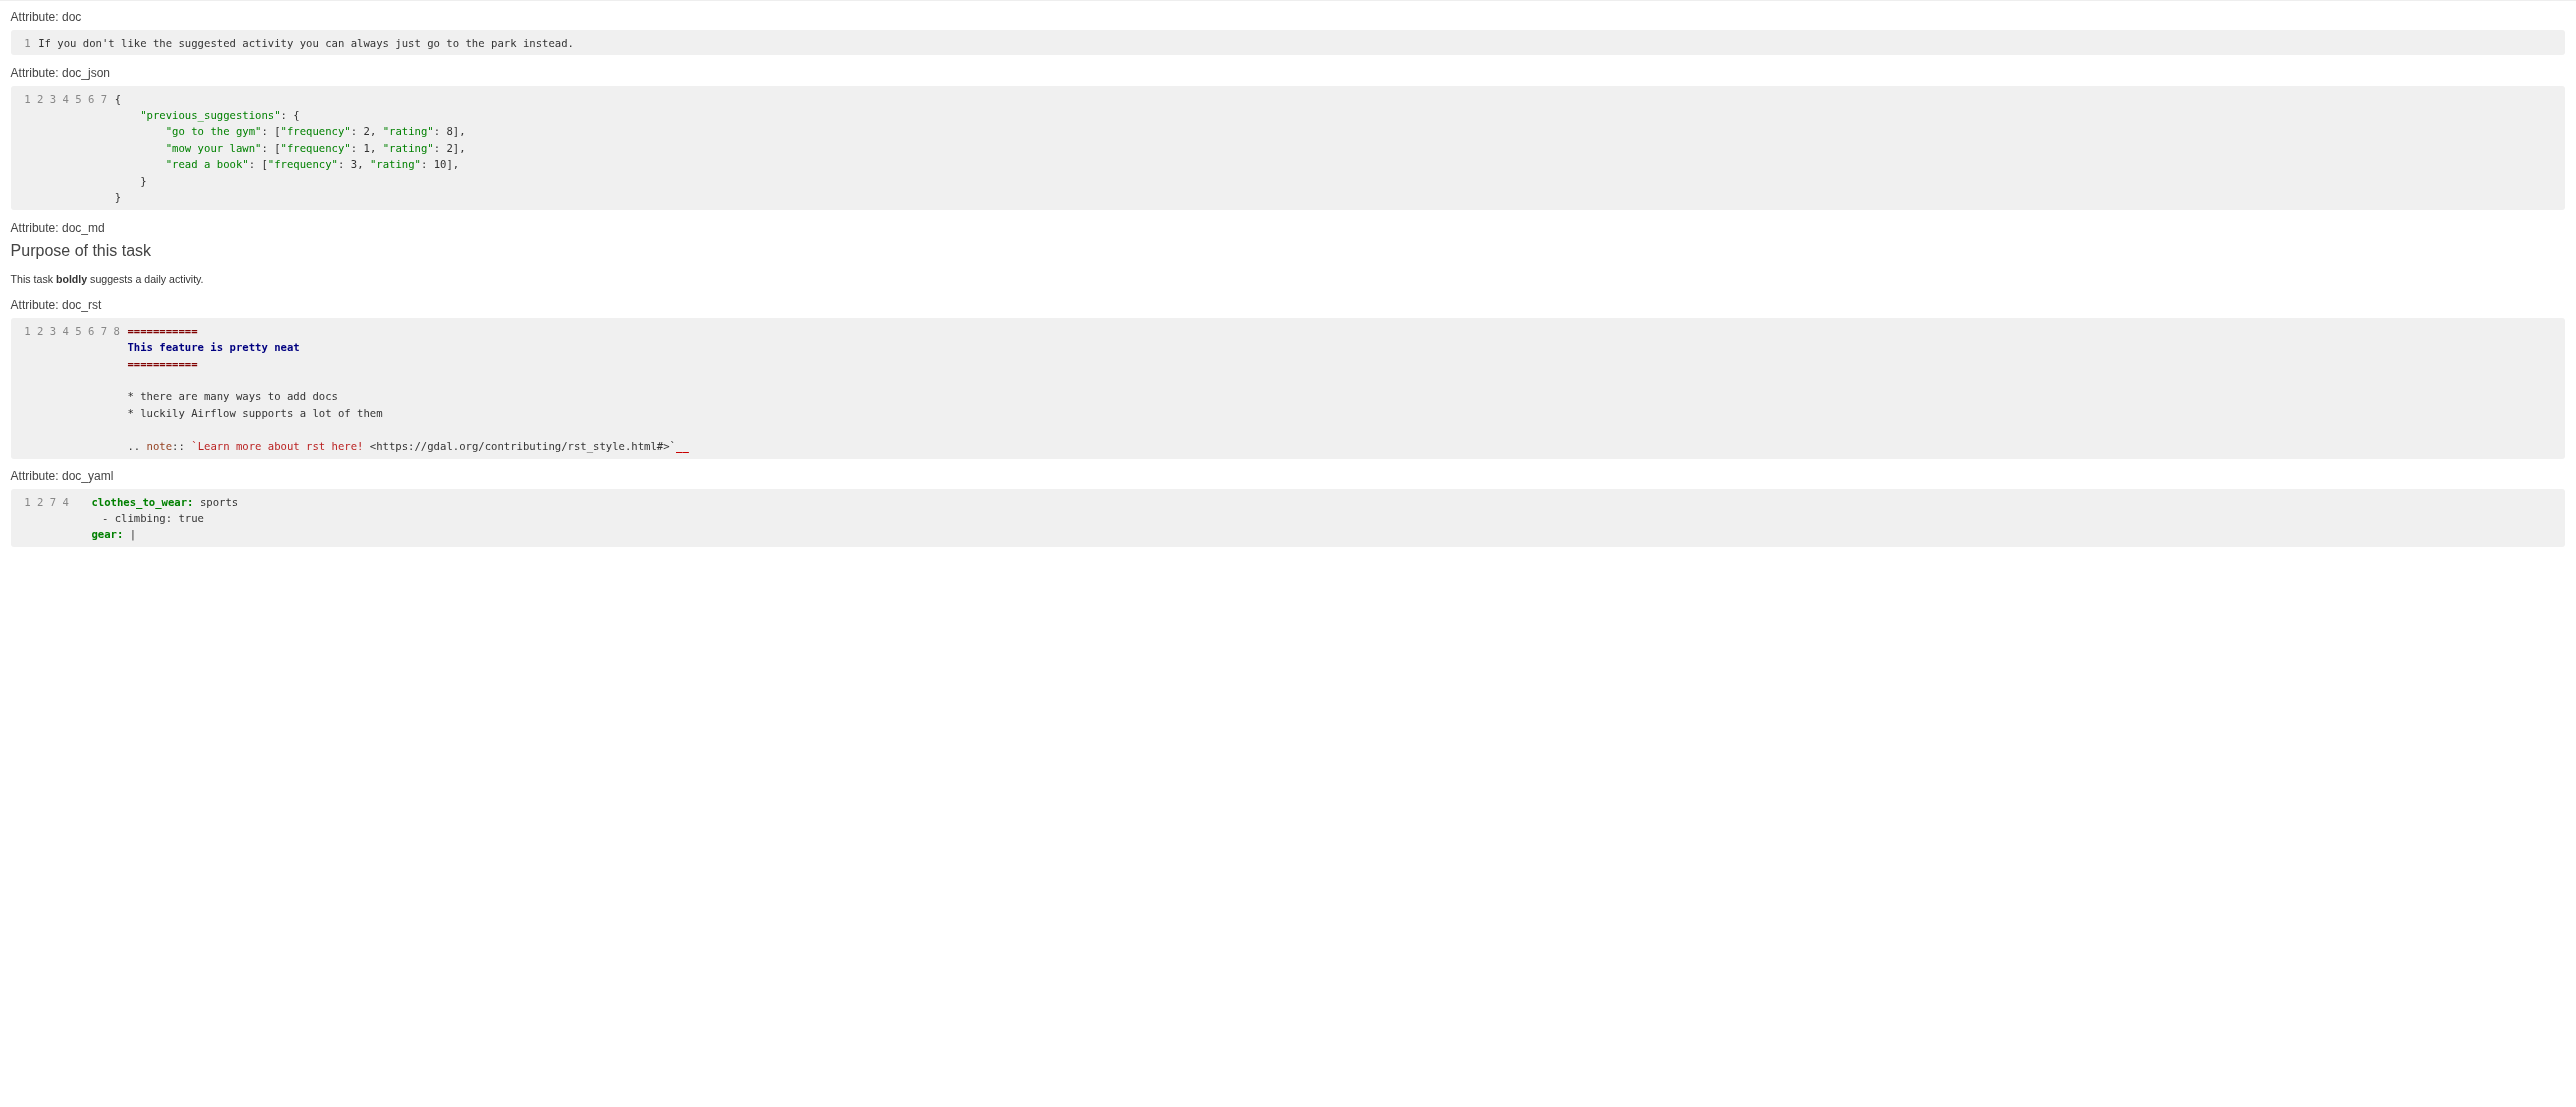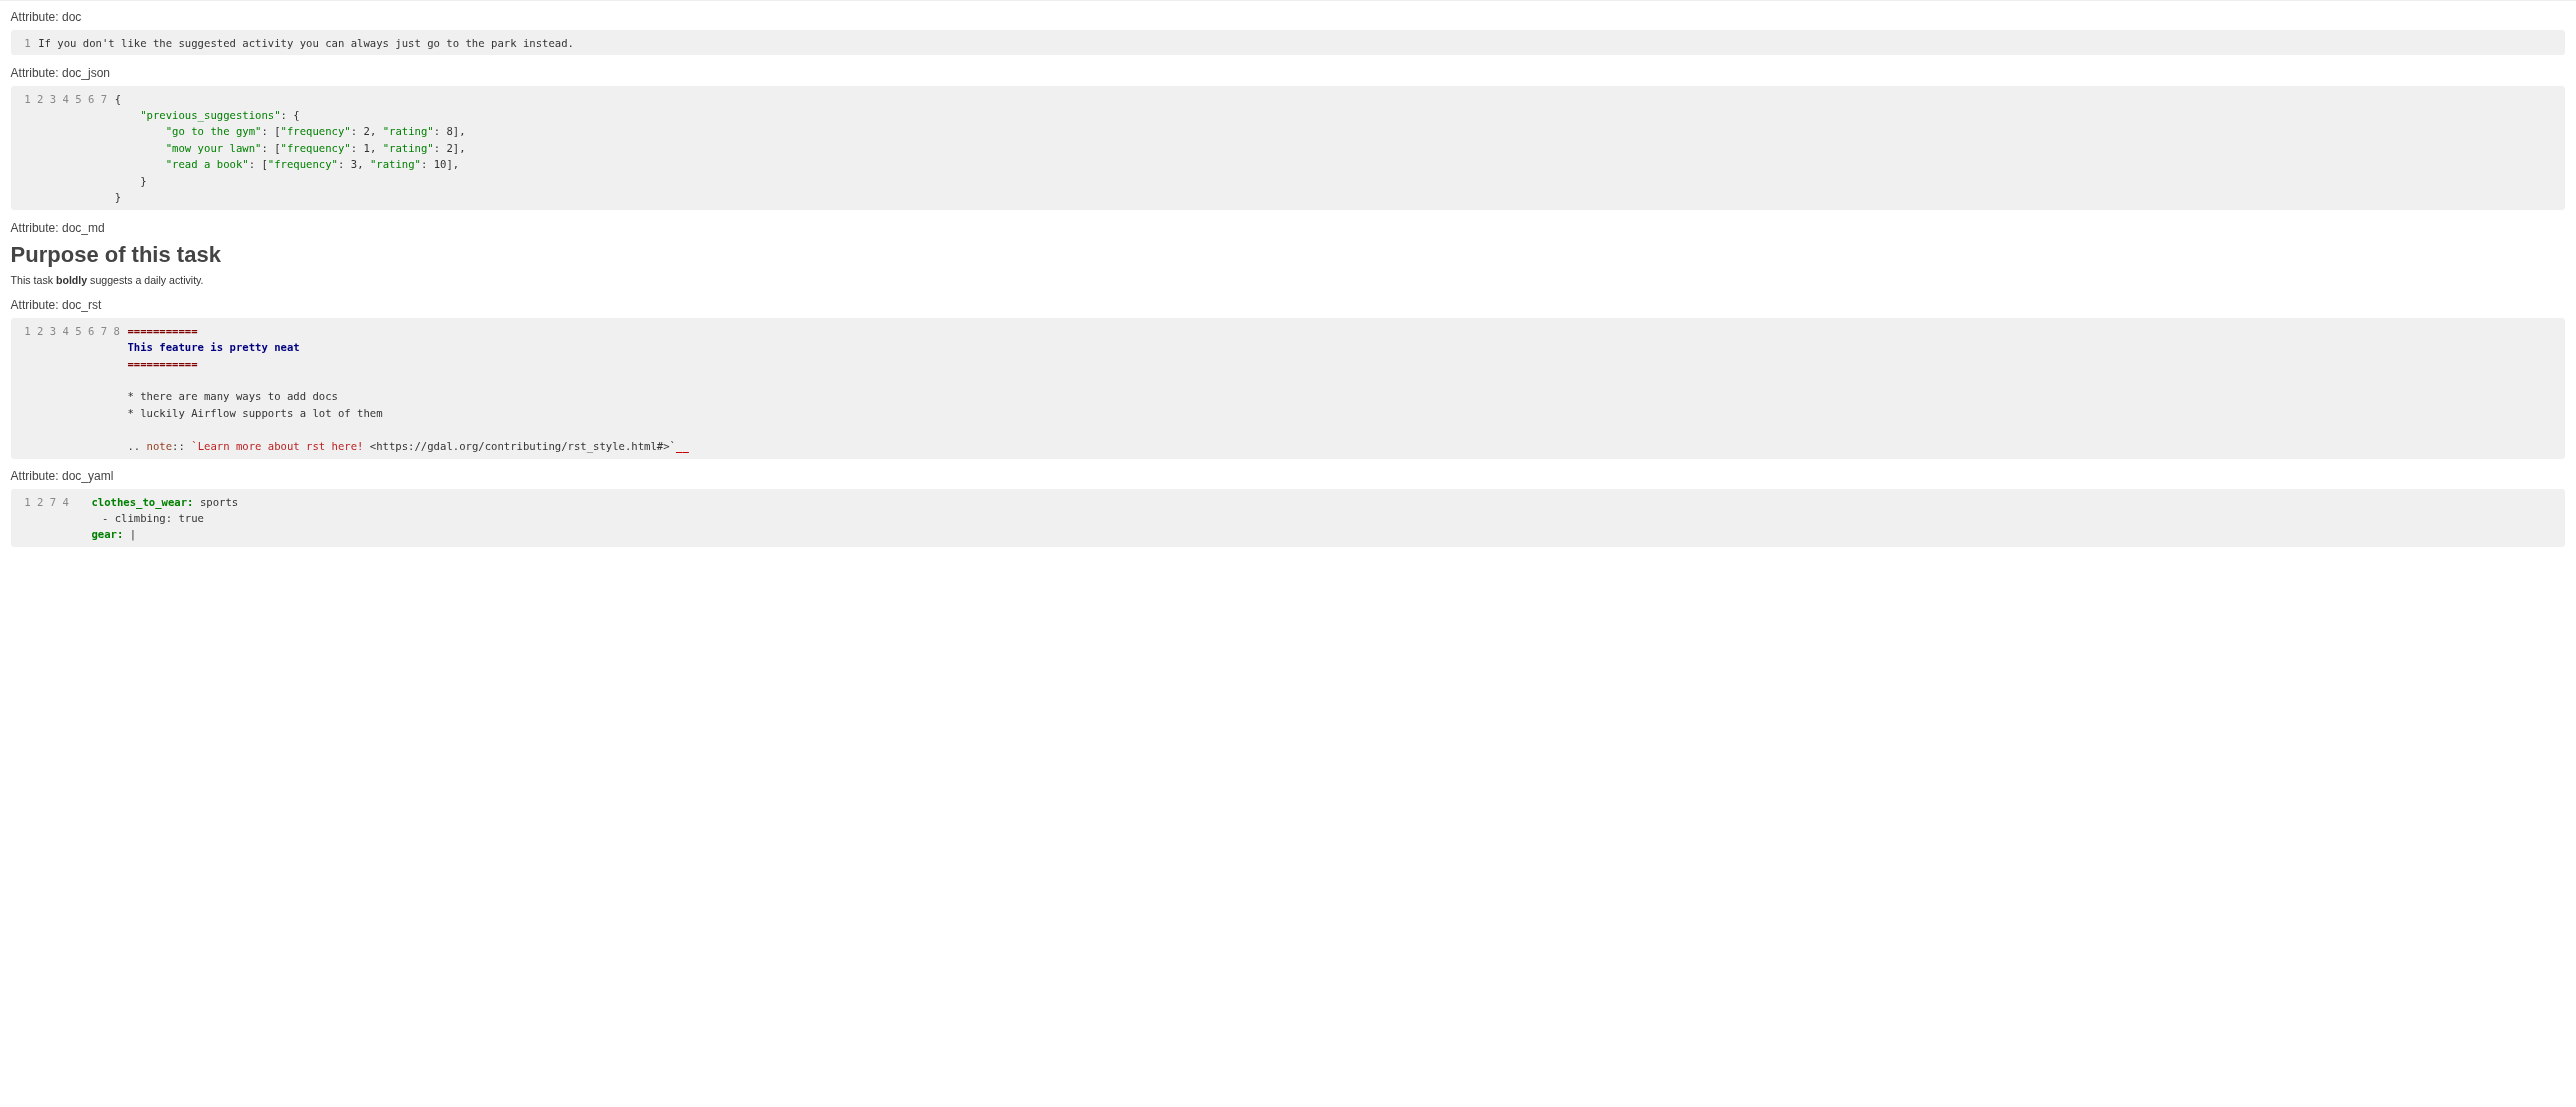--- a/index.html
+++ b/index.html
@@ -55,29 +55,29 @@
   .s-green { color: #008000; }   
   .s-purple { color: #954121; }  
   .s-navy  { color: #000080; font-weight: bold; }
   .s-red   { color: #ba2121; }   
   .s-redu  { color: #c80000; font-weight:bold; }
   .s-eq    { color: #800000; font-weight: bold; }
   .s-ykey  { color: #008000; font-weight: bold; margin-left: 15px; }
 
   .md-block { margin: 4.5px 0 12px 0; }
   .md-block h2 {
-    font-size: 22px;
-    font-weight: 700;
+    font-size: 16px;
+    font-weight: 400;
     color: #444;
     margin: 7.6px 0 4.5px 0;
   }
   .md-block p {
     font-size: 10.6px;
     color: #333;
-    margin: 6px 0;
+    margin: 13px 0;
   }
   .md-block .bold { font-weight: 700; }
 </style>
 </head>
 <body>
 
 <div class="page">
 
   <p class="attr-label">
     <span class="pre">Attribute: </span><span class="name">doc</span>

